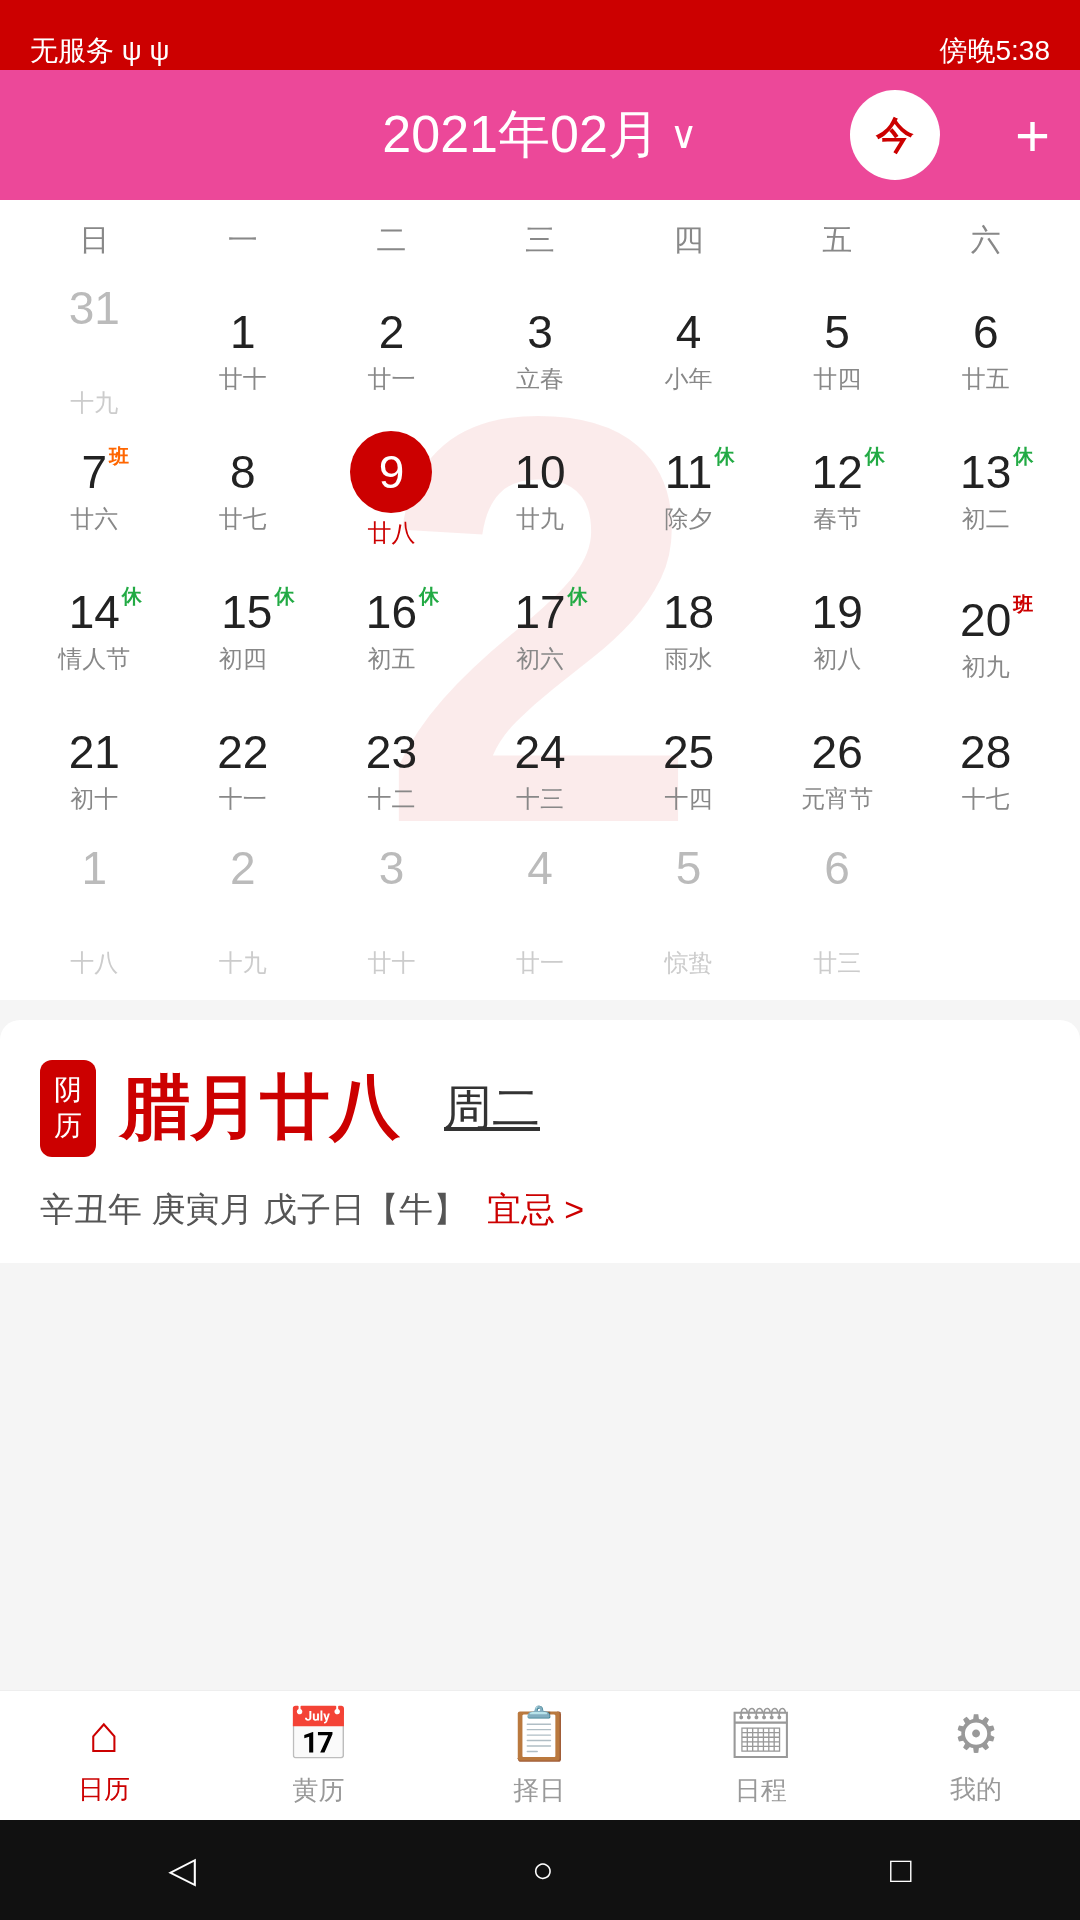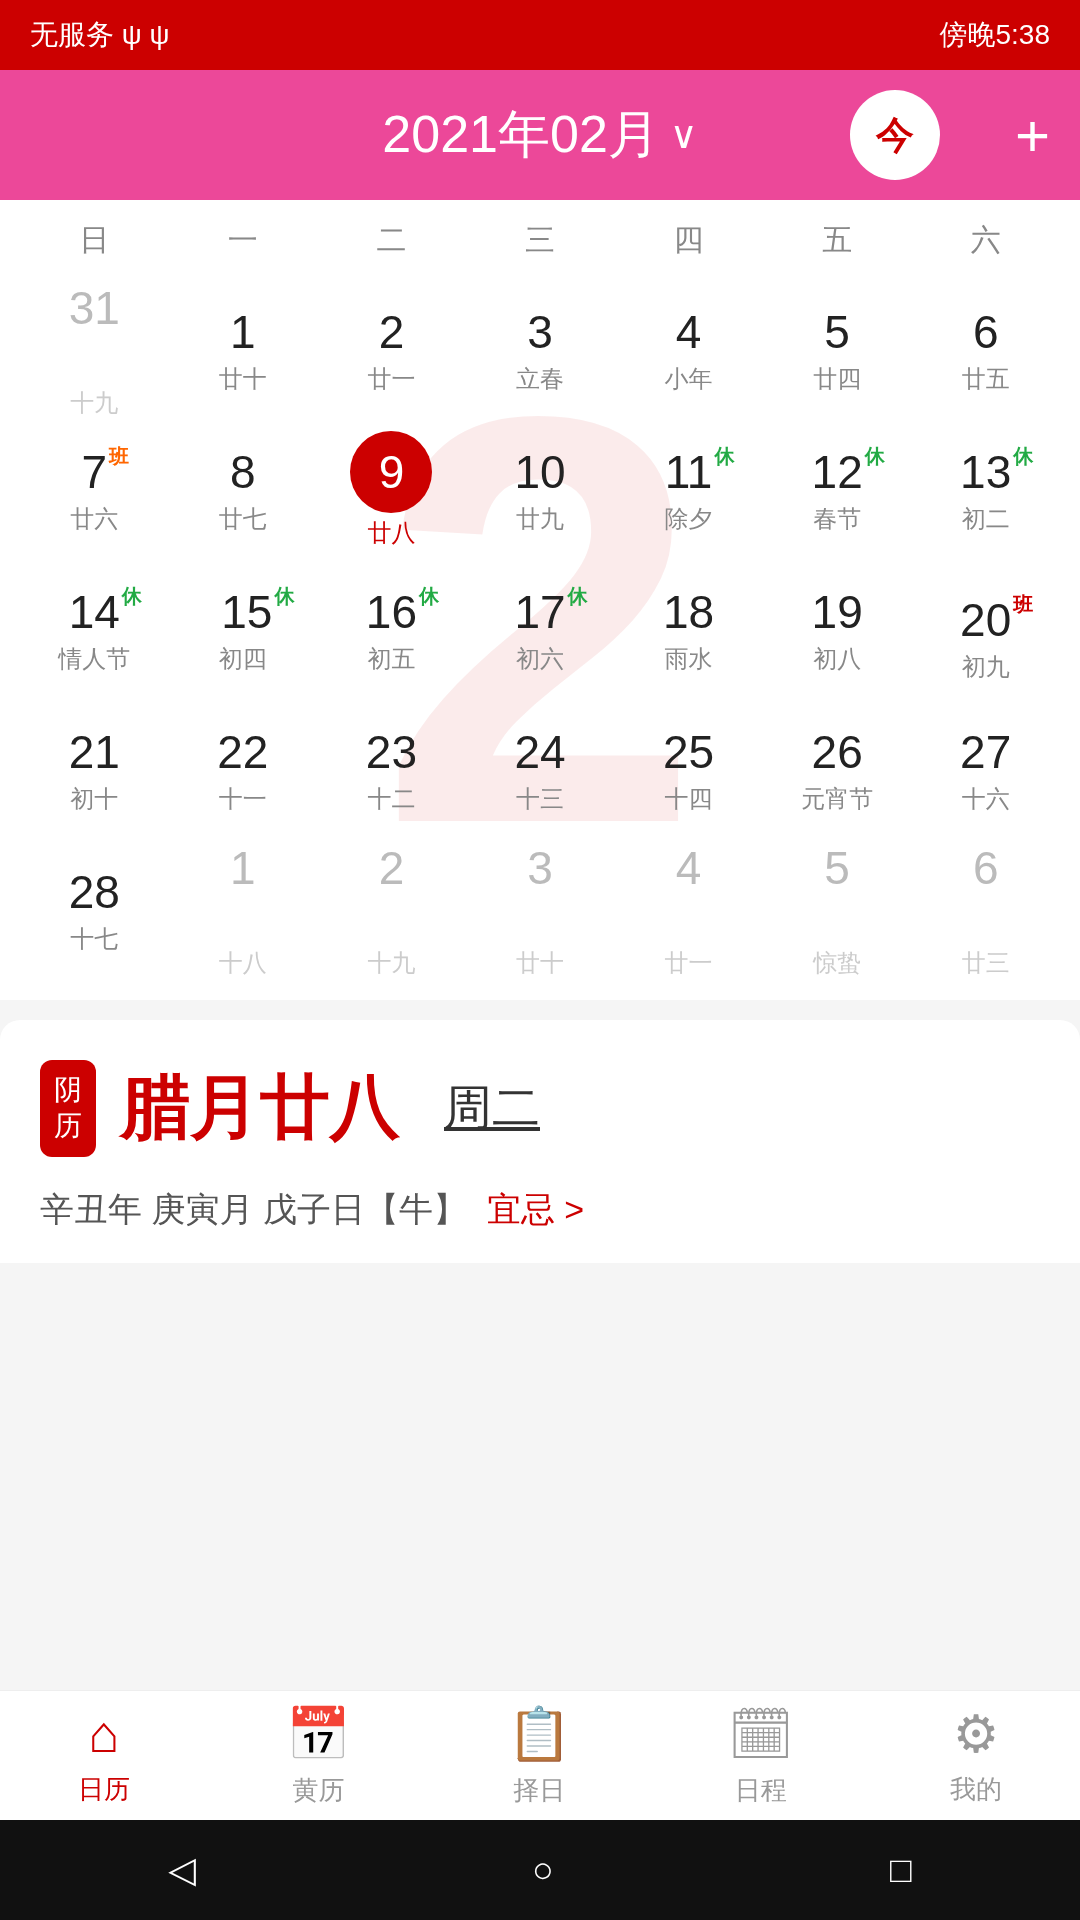--- a/index.html
+++ b/index.html
@@ -12,23 +12,23 @@
       overflow: hidden;
       position: relative;
     }
 
     
     .status-bar {
       width: 100%;
       height: 70px;
       background: #cc0000;
       display: flex;
-      align-items: center;
+      align-items: flex-end;
       justify-content: space-between;
-      padding: 12px 30px;
+      padding: 0 30px;
     }
     .status-left {
       color: white;
       font-size: 28px;
       display: flex;
       align-items: center;
       gap: 10px;
     }
     .status-right {
       color: white;
@@ -401,24 +401,20 @@
       <div class="day-lunar">十三</div>
     </div>
     <div class="day-cell">
       <div class="day-number">25</div>
       <div class="day-lunar">十四</div>
     </div>
     <div class="day-cell">
       <div class="day-number">26</div>
       <div class="day-lunar">元宵节</div>
     </div>
-    <div class="day-cell">
-      <div class="day-number">27</div>
-      <div class="day-lunar">十六</div>
-    </div>
 
     <div class="day-cell">
       <div class="day-number">28</div>
       <div class="day-lunar">十七</div>
     </div>
     <div class="day-cell">
       <div class="day-number gray">1</div>
       <div class="day-lunar gray">十八</div>
     </div>
     <div class="day-cell">

